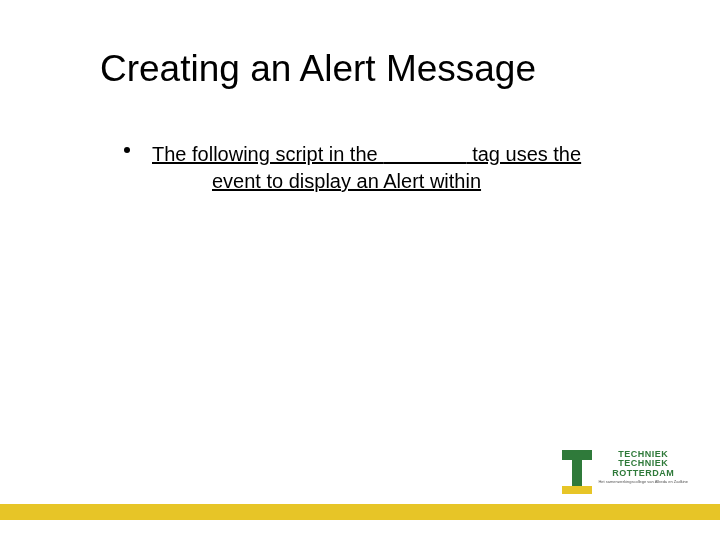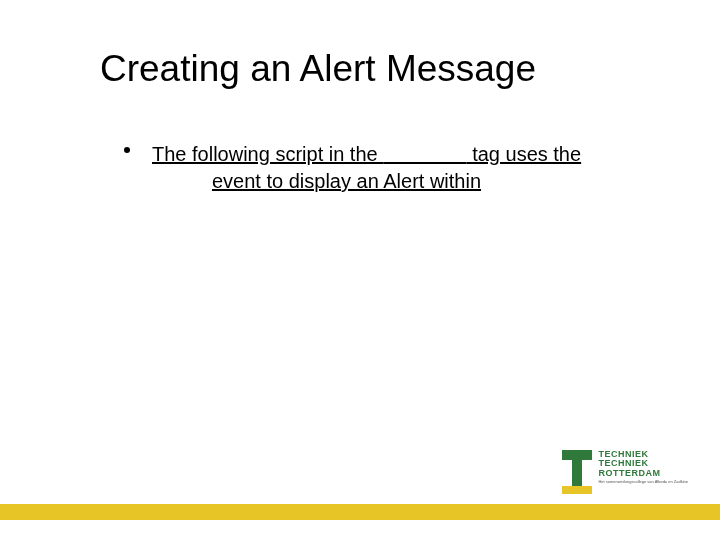--- a/index.html
+++ b/index.html
@@ -68,20 +68,21 @@
   }
   .logo-block {
     position: absolute;
     right: 28px;
     bottom: 42px;
     height: 46px;
     display: flex;
     align-items: flex-start;
     background: #fff;
     padding: 2px 4px 2px 2px;
+    text-align: center;
   }
   .logo-mark {
     width: 30px;
     height: 44px;
     position: relative;
     margin-right: 6px;
   }
   .logo-mark .bar-top {
     position: absolute;
     left: 0; top: 0;

